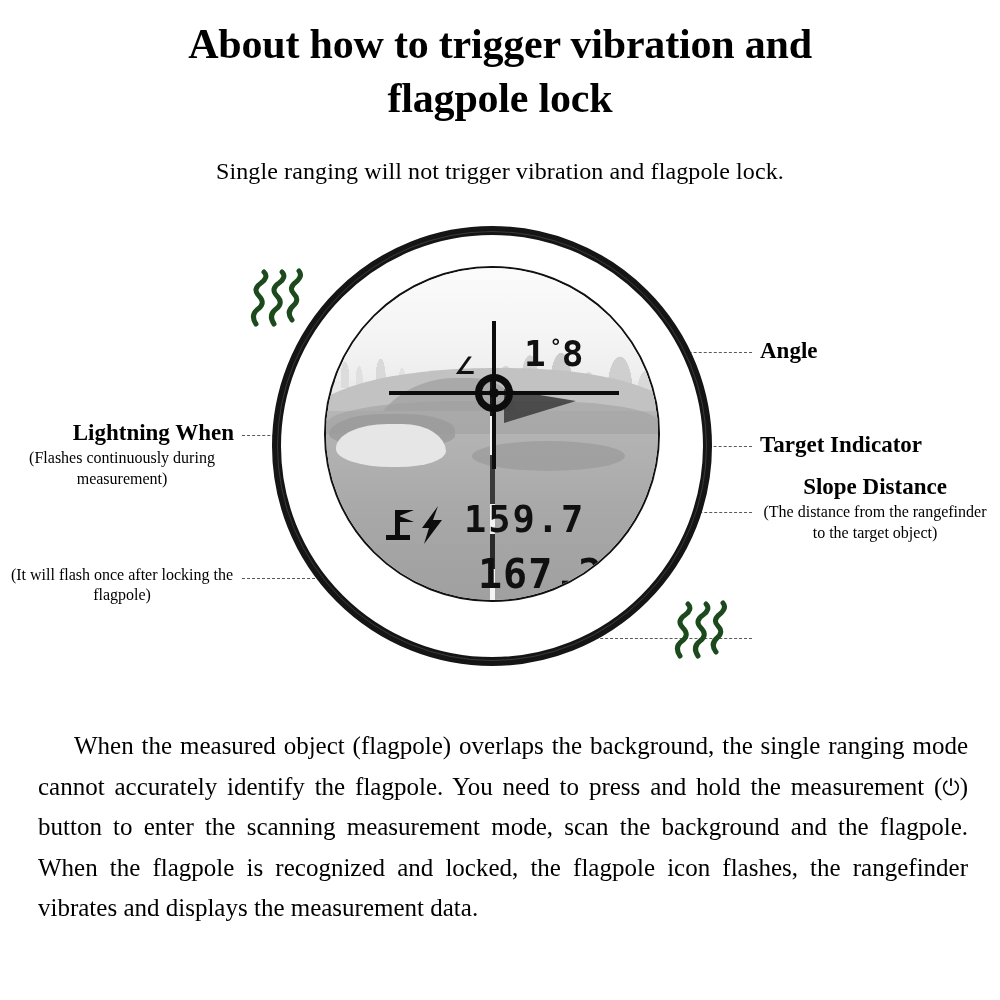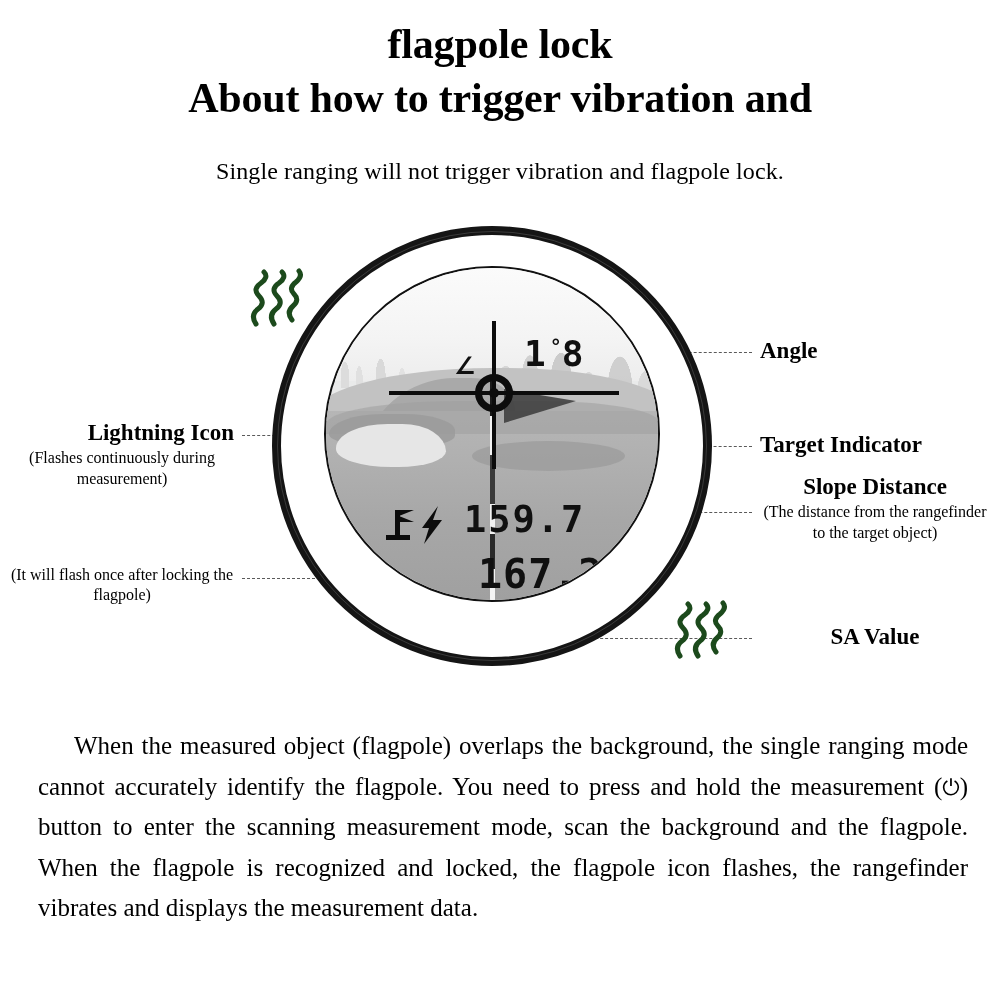--- a/index.html
+++ b/index.html
@@ -200,22 +200,22 @@
     font-size:25px;line-height:1.62;
     text-align:justify;
     text-indent:36px;
   }
   .body-par .pw{font-family:"DejaVu Sans",sans-serif;font-size:22px;}
 </style>
 </head>
 <body>
 
 <div class="heading">
+  <div>About how to trigger vibration and</div>
   <div>flagpole lock</div>
-  <div>About how to trigger vibration and</div>
 </div>
 <div class="subheading">Single ranging will not trigger vibration and flagpole lock.</div>
 
 <div class="lead" style="left:578px;top:352px;width:174px;"></div>
 
 <div class="lead" style="left:592px;top:446px;width:160px;"></div>
 
 <div class="lead" style="left:590px;top:512px;width:162px;"></div>
 
 <div class="lead-v" style="left:491px;top:566px;height:72px;"></div>
@@ -305,25 +305,24 @@
 <div class="callout cl-right" style="left:760px;top:432px;">
   <div class="ttl">Target Indicator</div>
 </div>
 
 <div class="callout cl-right" style="left:762px;top:474px;width:226px;">
   <div class="ttl">Slope Distance</div>
   <div class="sub">(The distance from the rangefinder to the target object)</div>
 </div>
 
 <div class="callout cl-right" style="left:760px;top:624px;width:230px;">
-  <div class="ttl">SA Value</div>
 </div>
 
 <div class="callout cl-left" style="left:10px;top:420px;width:224px;">
-  <div class="ttl" style="text-align:right;">Lightning Icon</div>
+  <div class="ttl" style="text-align:right;">Lightning When</div>
   <div class="sub" style="text-align:center;">(Flashes continuously during measurement)</div>
 </div>
 
 <div class="callout cl-left" style="left:10px;top:563px;width:224px;">
   <div class="sub" style="text-align:center;">(It will flash once after locking the flagpole)</div>
 </div>
 
 <div class="body-par"><span>When the measured object (flagpole) overlaps the background, the single ranging mode cannot accurately identify the flagpole. You need to press and hold the measurement (</span><span class="pw">⏻</span><span>) button to enter the scanning measurement mode, scan the background and the flagpole. When the flagpole is recognized and locked, the flagpole icon flashes,  the rangefinder vibrates and displays the measurement data.</span></div>
 
 </body></html>

